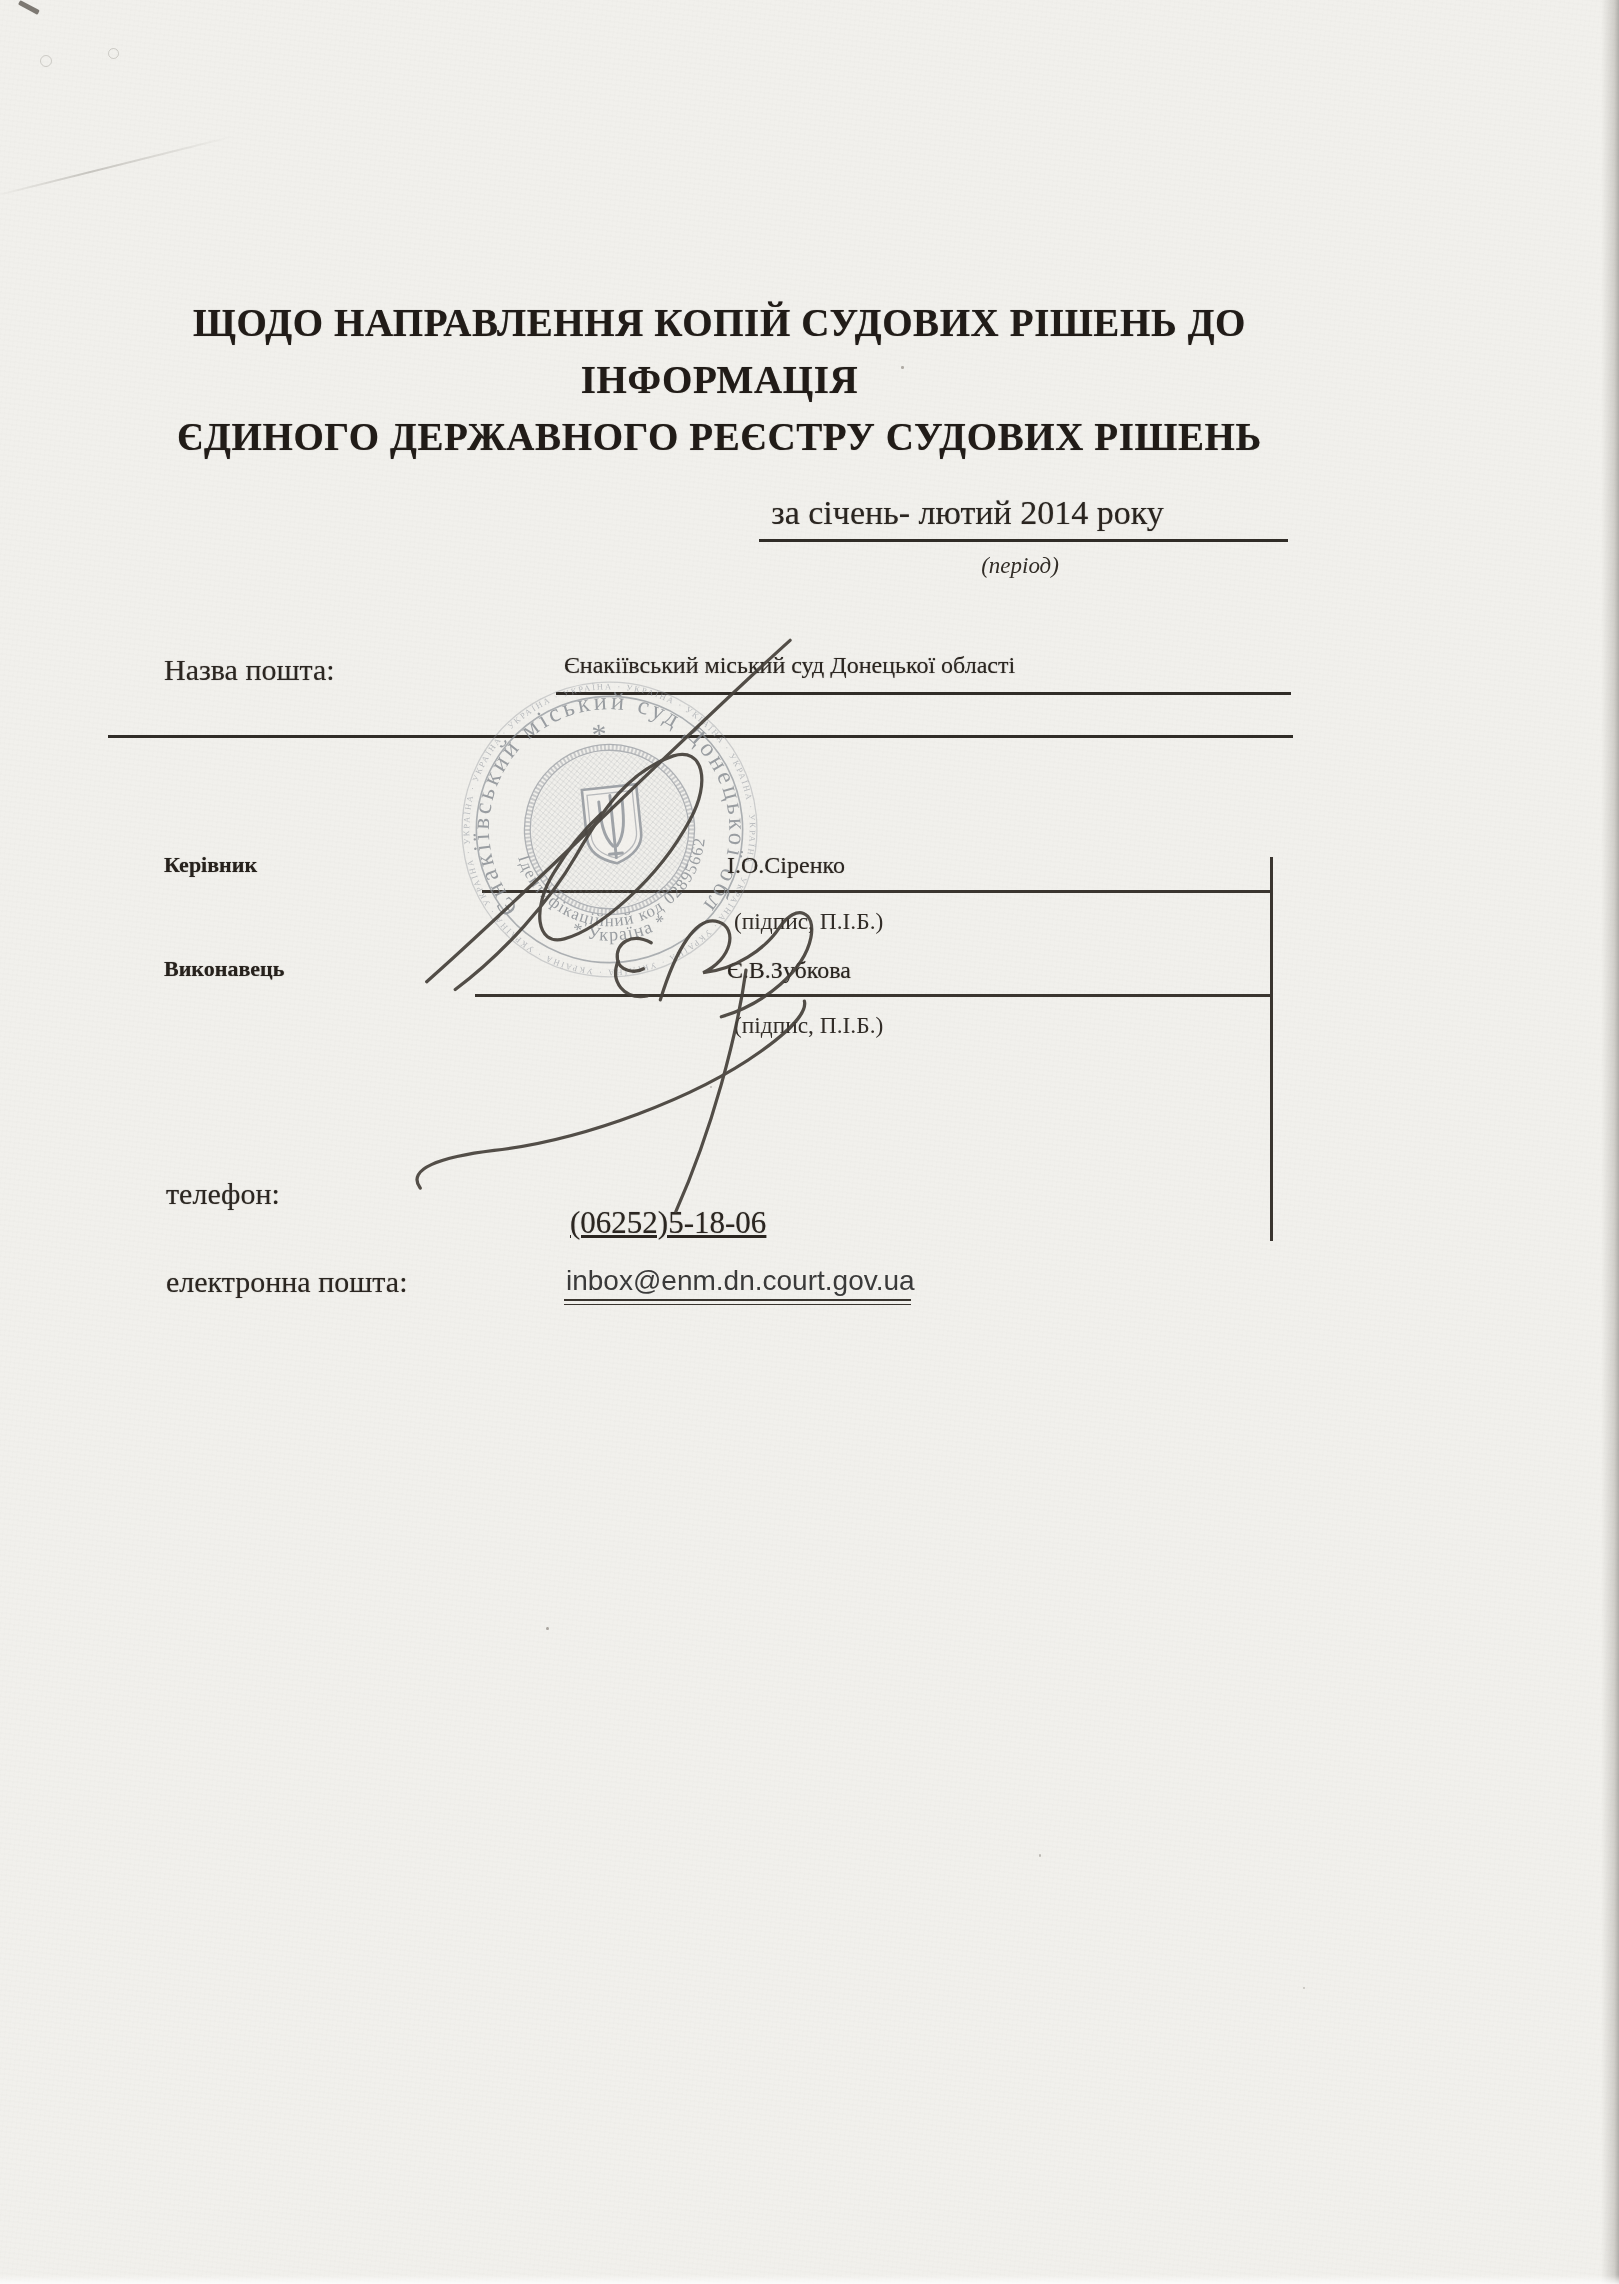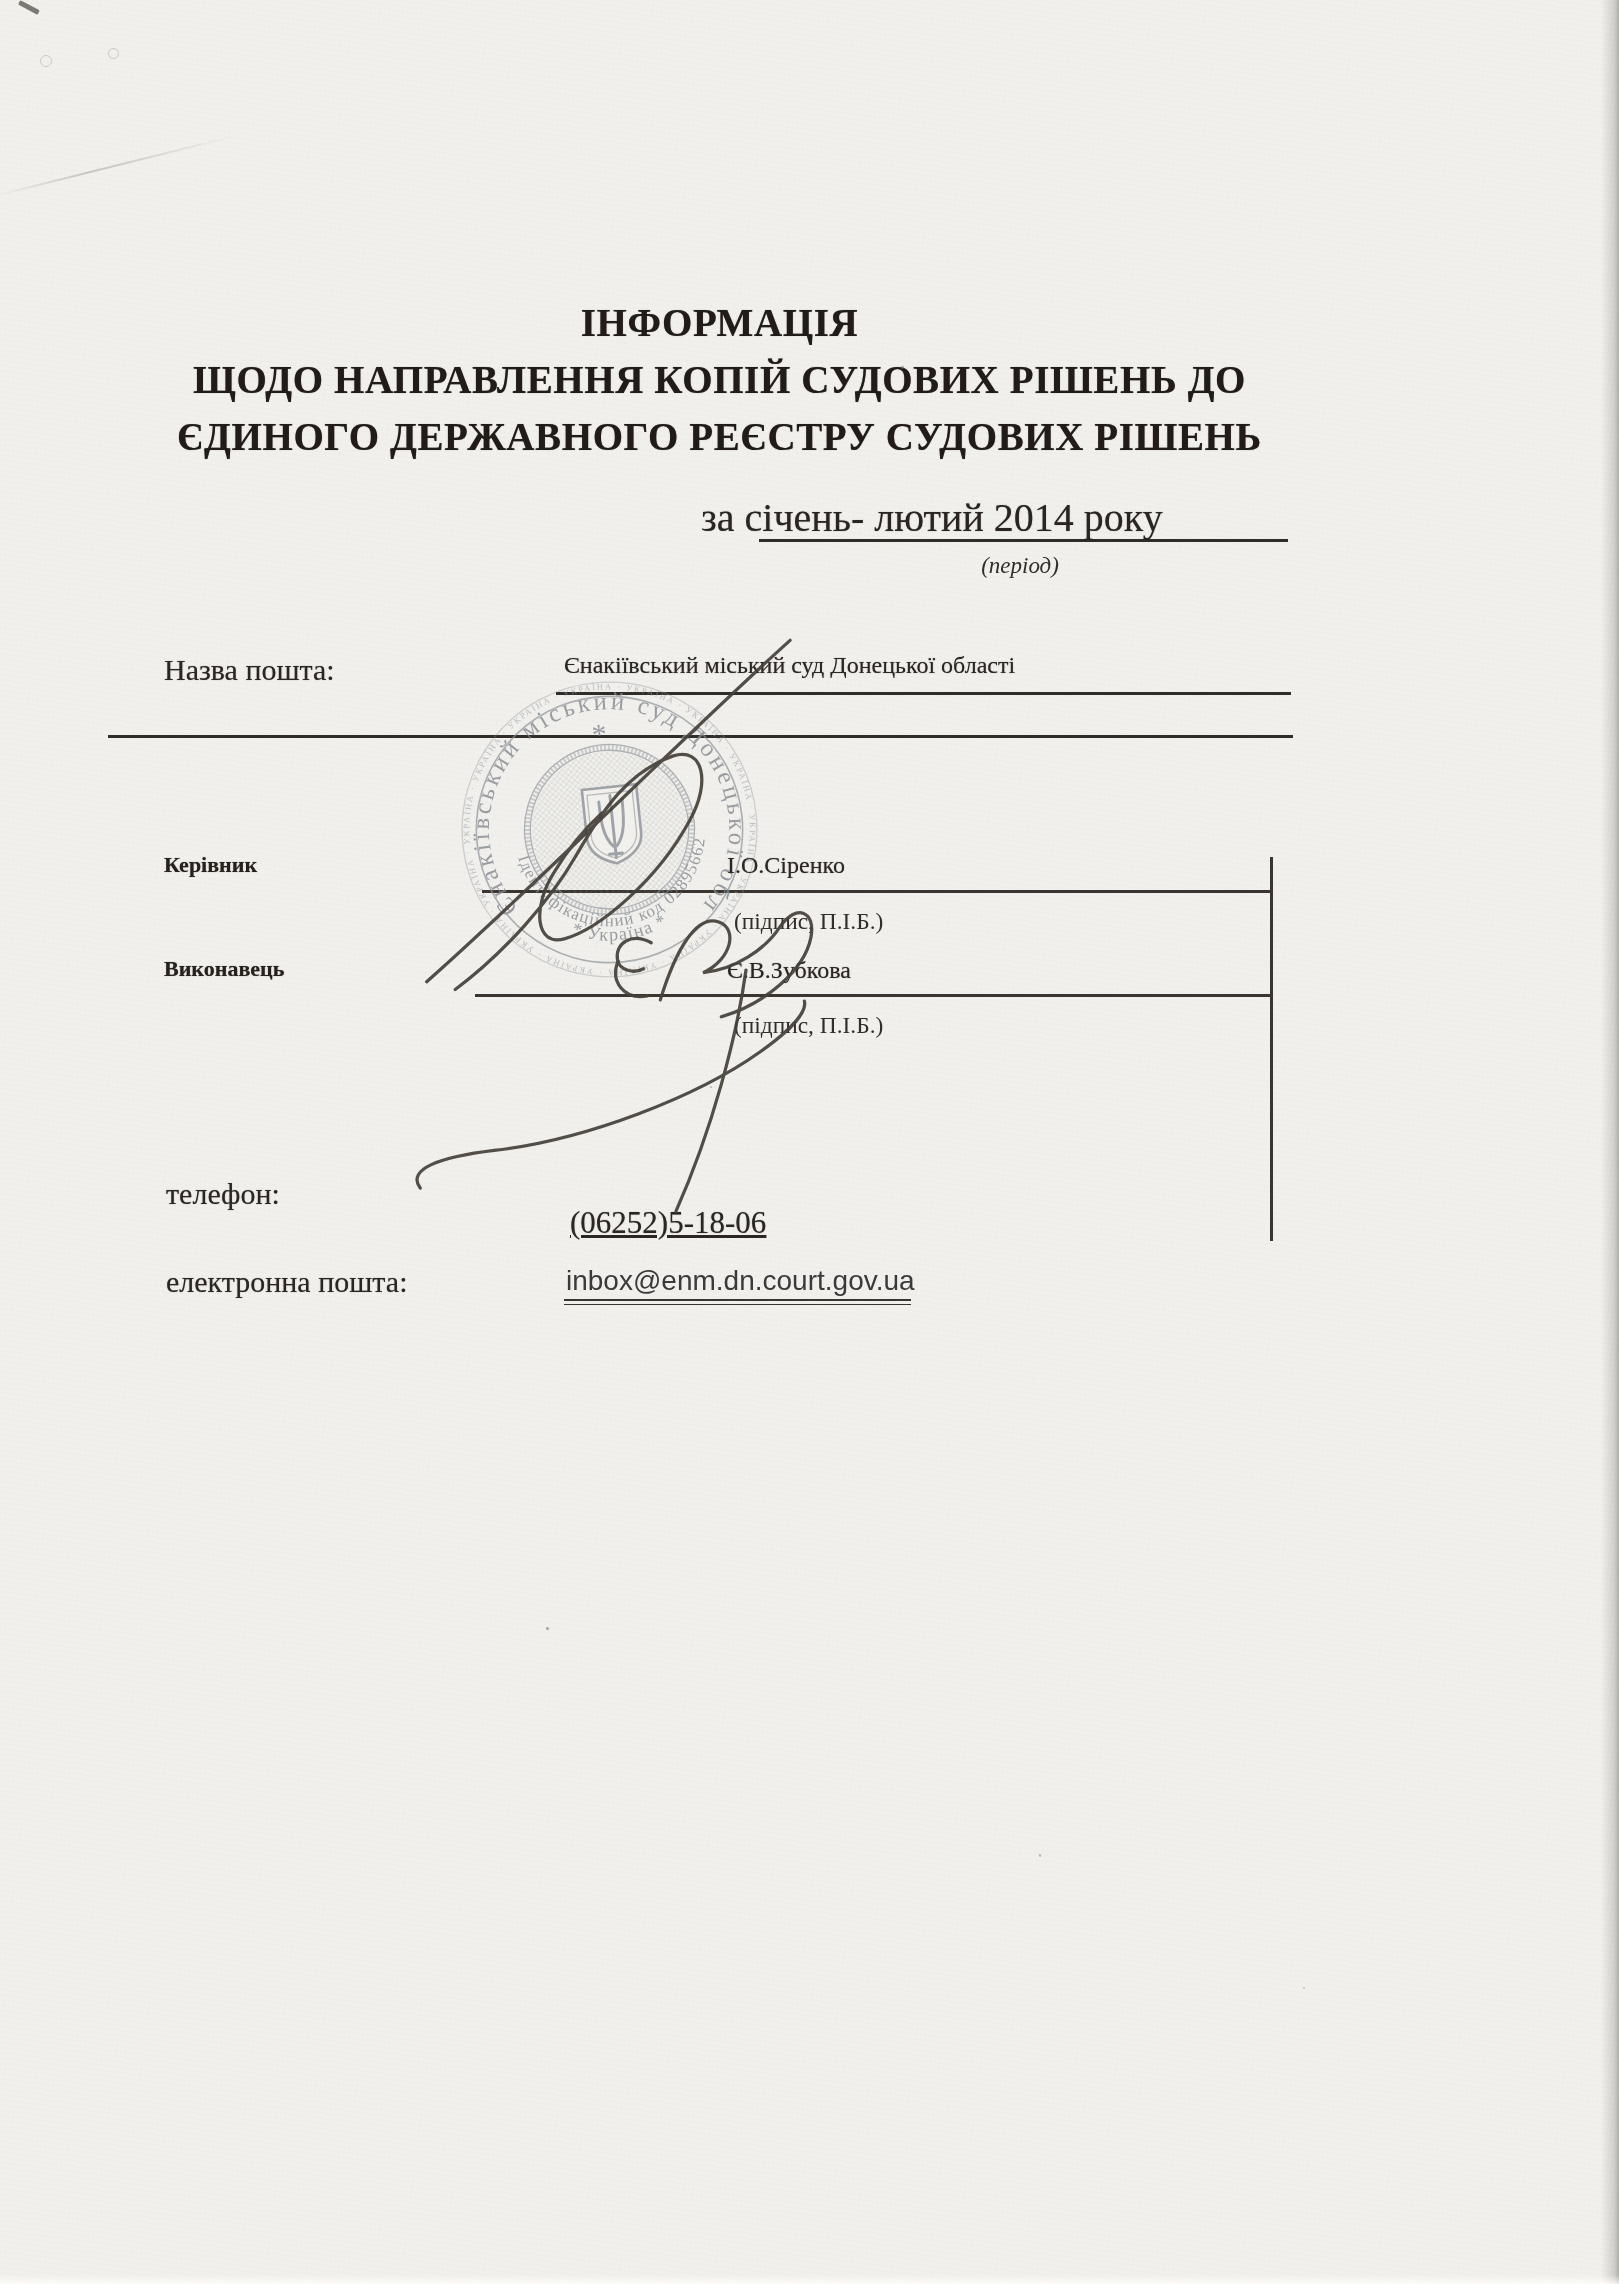--- a/index.html
+++ b/index.html
@@ -10,21 +10,21 @@
       repeating-linear-gradient(7deg, rgba(125,122,115,.015) 0 1.9px, rgba(0,0,0,0) 1.9px 5.2px),
       repeating-linear-gradient(97deg, rgba(125,122,115,.013) 0 1.3px, rgba(0,0,0,0) 1.3px 4.5px);
     font-family:"Liberation Serif","DejaVu Serif",serif;
     color:#29241f;
   }
   .abs{position:absolute;}
   .scan-blur{text-shadow:0 0 1px rgba(50,44,38,.55);}
   .title-block{left:161px;top:294px;width:1117px;text-align:center;
     font-size:39px;font-weight:bold;line-height:57px;letter-spacing:0.6px;color:#211c18;
     text-shadow:0 0 0.8px rgba(40,34,28,.6);}
-  .period-text{left:701px;top:494px;width:533px;text-align:left;font-size:40px;color:#2a2520;}
+  .period-text{left:701px;top:494px;width:533px;text-align:center;font-size:34px;color:#2a2520;}
   .period-caption{left:890px;top:553px;width:260px;text-align:center;
     font-size:23px;font-style:italic;color:#322d27;}
   .lbl{font-size:30px;color:#2b2621;}
   .lbl-b{font-size:22px;font-weight:bold;color:#26211c;}
   .val{font-size:24px;color:#2b2621;}
   .sig-caption{font-size:23.4px;color:#322d28;}
   .email-val{font-family:"Liberation Sans","DejaVu Sans",sans-serif;font-size:28px;color:#3a3a3a;}
   .rule{position:absolute;background:#302c27;}
   .rule.soft{background:#3a352f;}
   .speck{position:absolute;border-radius:50%;background:#6f6a62;}
@@ -92,22 +92,22 @@
           <path d="M -18,-38 C -18,-8 -17,16 -3,32"></path>
           <path d="M 18,-38 C 18,-8 17,16 3,32"></path>
           <path d="M -10,44 L 10,44"></path>
           <path d="M 0,34 L 0,50"></path>
         </g>
       </g>
     </g>
   </svg>
 
   <div class="abs title-block scan-blur">
+    <div>ЩОДО НАПРАВЛЕННЯ КОПІЙ СУДОВИХ РІШЕНЬ ДО</div>
     <div>ІНФОРМАЦІЯ</div>
-    <div>ЩОДО НАПРАВЛЕННЯ КОПІЙ СУДОВИХ РІШЕНЬ ДО</div>
     <div>ЄДИНОГО ДЕРЖАВНОГО РЕЄСТРУ СУДОВИХ РІШЕНЬ</div>
   </div>
 
   <div class="abs period-text scan-blur">за січень- лютий 2014 року</div>
   <div class="abs period-caption">(період)</div>
 
   <div class="abs lbl scan-blur" style="left:164px;top:653px;">Назва пошта:</div>
   <div class="abs val scan-blur" style="left:564px;top:652px;">Єнакіївський міський суд Донецької області</div>
 
   <div class="abs lbl-b scan-blur" style="left:164px;top:852px;">Керівник</div>

